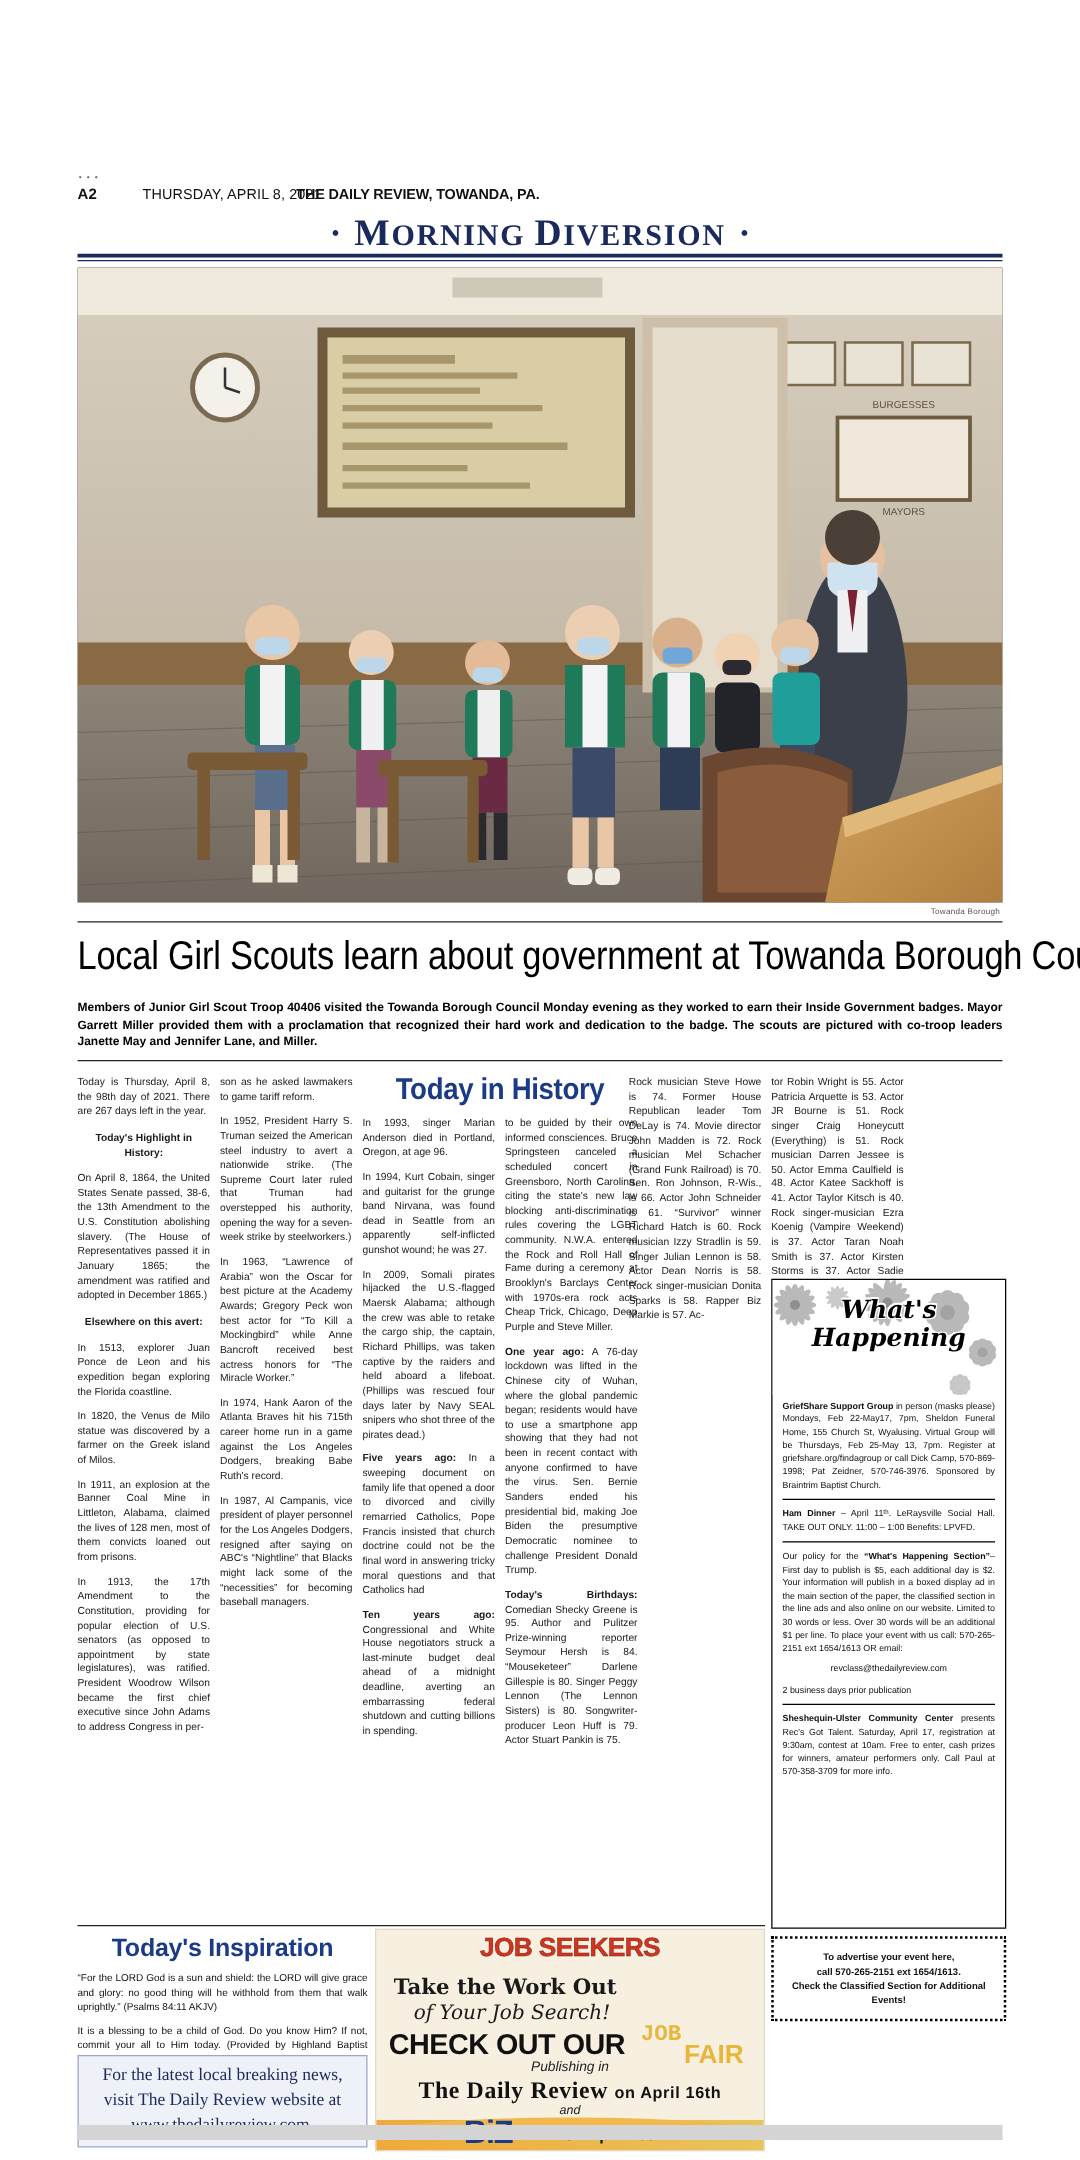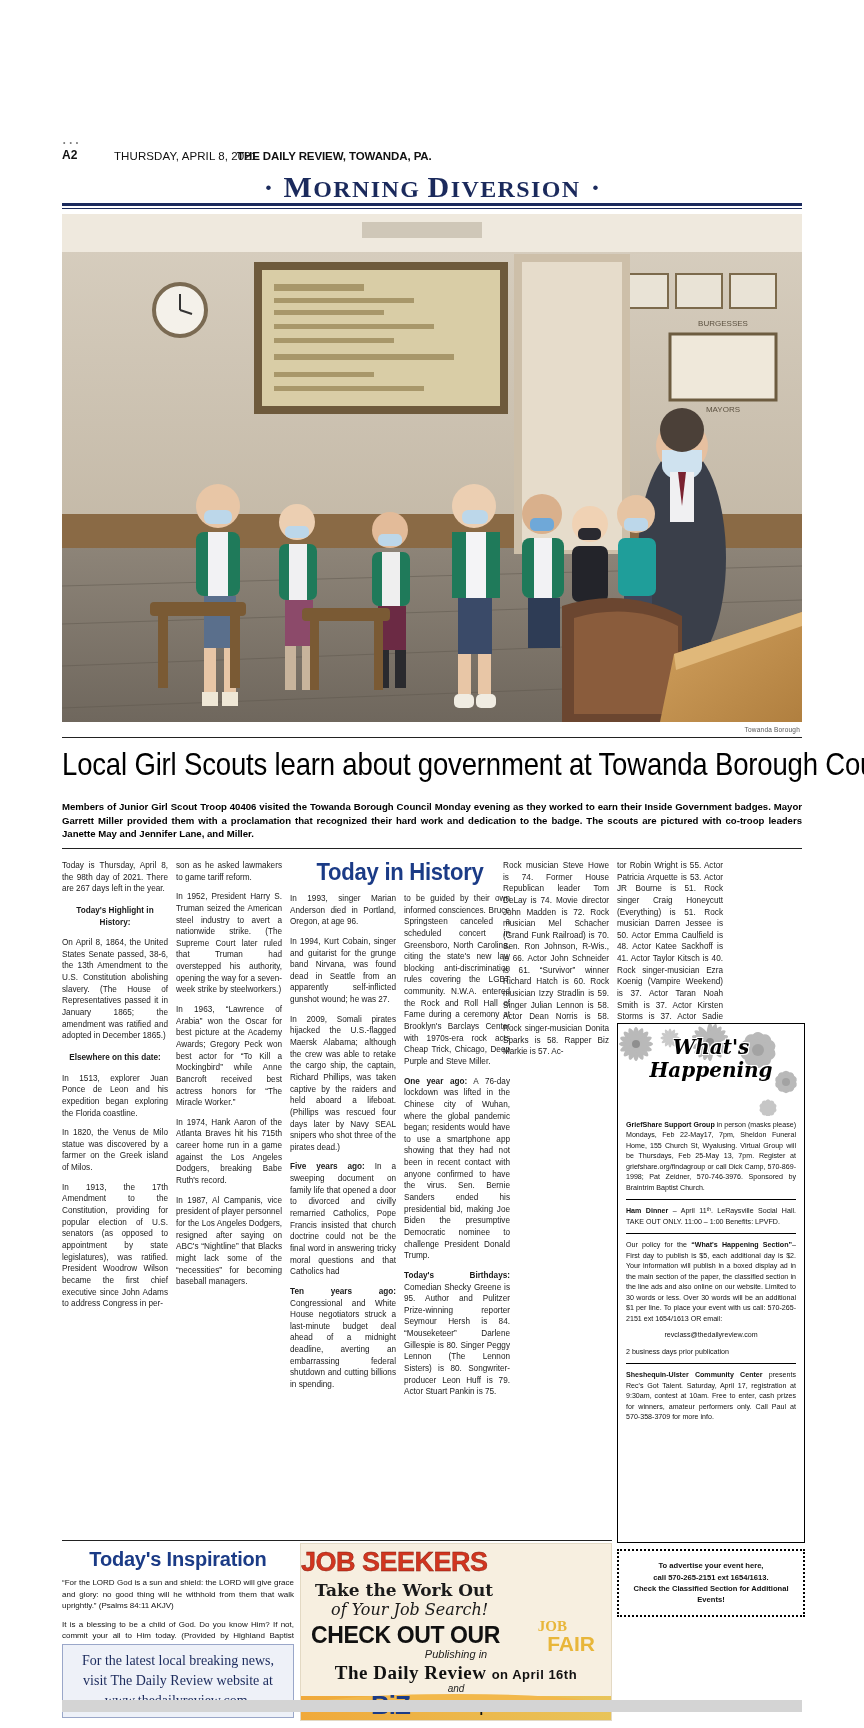--- a/index.html
+++ b/index.html
@@ -118,33 +118,33 @@
   .insp-card {
     position:absolute; left:0; top:96px; width:232px; height:74px;
     border:1px solid #9aa7c9; background:#eef1f8;
     display:flex; align-items:center; justify-content:center; text-align:center;
     font-family:"Liberation Serif", serif; font-size:14px; line-height:1.45; color:#1b2a5c;
     padding:4px 10px;
   }
 
   .jobad { position:absolute; left:300px; top:1543px; width:312px; height:178px; background:#f7efe0; overflow:hidden; border:1px solid #e3d9c4; }
   .jobad .js-title {
-    position:absolute; left:0; top:3px; width:100%; text-align:left;
+    position:absolute; left:0; top:3px; width:100%; text-align:center;
     font-family:"Liberation Sans Narrow","Liberation Sans", sans-serif;
-    font-weight:bold; font-size:27px; color:#d1351f; letter-spacing:-0.5px;
+    font-weight:bold; font-size:21px; color:#d1351f; letter-spacing:-0.5px;
     -webkit-text-stroke:0.4px #7a1a0c;
   }
   .jobad .js-l2 { position:absolute; left:14px; top:36px; font-family:"DejaVu Serif", serif; font-weight:bold; font-size:17px; color:#1a1a1a; }
   .jobad .js-l3 { position:absolute; left:30px; top:56px; font-family:"DejaVu Serif", serif; font-style:italic; font-size:16px; color:#1a1a1a; }
   .jobad .js-l4 {
     position:absolute; left:10px; top:78px;
     font-family:"Liberation Sans Narrow","Liberation Sans", sans-serif;
     font-weight:bold; font-size:23px; color:#111; letter-spacing:-0.4px;
   }
-  .jobad .js-fair1 { position:absolute; right:44px; top:74px; font-family:Liberation Serif, serif; font-weight:bold; font-size:15px; color:#e8b63a; }
+  .jobad .js-fair1 { position:absolute; right:66px; top:74px; font-family:Liberation Mono, monospace; font-weight:bold; font-size:18px; color:#e8b63a; }
   .jobad .js-fair2 { position:absolute; right:16px; top:88px; font-family:"Liberation Sans Narrow", sans-serif; font-weight:bold; font-size:21px; color:#e8b63a; }
   .jobad .js-pub { position:absolute; left:0; top:104px; width:100%; text-align:center; font-size:11px; font-style:italic; color:#222; }
   .jobad .js-paper {
     position:absolute; left:0; top:118px; width:100%; text-align:center;
     font-family:"Liberation Serif", serif; font-weight:bold; font-size:19px; color:#111;
     letter-spacing:0.5px;
   }
   .jobad .js-and { position:absolute; left:0; top:139px; width:100%; text-align:center; font-size:10px; font-style:italic; color:#222; }
   .jobad .js-biz {
     position:absolute; left:70px; top:146px;
@@ -338,23 +338,24 @@
   <div class="headline">Local Girl Scouts learn about government at Towanda Borough Council</div>
   <div class="caption">Members of Junior Girl Scout Troop 40406 visited the Towanda Borough Council Monday evening as they worked to earn their Inside Government badges. Mayor Garrett Miller provided them with a proclamation that recognized their hard work and dedication to the badge. The scouts are pictured with co-troop leaders Janette May and Jennifer Lane, and Miller.</div>
   <div class="rule-under-caption"></div>
 
   <div class="tih-title">Today in History</div>
 
   <div class="col c1">
     <p>Today is Thursday, April 8, the 98th day of 2021. There are 267 days left in the year.</p>
     <p class="sub">Today's Highlight in History:</p>
     <p>On April 8, 1864, the United States Senate passed, 38-6, the 13th Amendment to the U.S. Constitution abolishing slavery. (The House of Representatives passed it in January 1865; the amendment was ratified and adopted in December 1865.)</p>
-    <p class="sub">Elsewhere on this date:</p>
+    <p class="sub">Elsewhere on this avert:</p>
     <p>In 1513, explorer Juan Ponce de Leon and his expedition began exploring the Florida coastline.</p>
     <p>In 1820, the Venus de Milo statue was discovered by a farmer on the Greek island of Milos.</p>
+    <p>In 1911, an explosion at the Banner Coal Mine in Littleton, Alabama, claimed the lives of 128 men, most of them convicts loaned out from prisons.</p>
     <p>In 1913, the 17th Amendment to the Constitution, providing for popular election of U.S. senators (as opposed to appointment by state legislatures), was ratified. President Woodrow Wilson became the first chief executive since John Adams to address Congress in per-</p>
   </div>
 
   <div class="col c2">
     <p>son as he asked lawmakers to game tariff reform.</p>
     <p>In 1952, President Harry S. Truman seized the American steel industry to avert a nationwide strike. (The Supreme Court later ruled that Truman had overstepped his authority, opening the way for a seven-week strike by steelworkers.)</p>
     <p>In 1963, “Lawrence of Arabia” won the Oscar for best picture at the Academy Awards; Gregory Peck won best actor for “To Kill a Mockingbird” while Anne Bancroft received best actress honors for “The Miracle Worker.”</p>
     <p>In 1974, Hank Aaron of the Atlanta Braves hit his 715th career home run in a game against the Los Angeles Dodgers, breaking Babe Ruth's record.</p>
     <p>In 1987, Al Campanis, vice president of player personnel for the Los Angeles Dodgers, resigned after saying on ABC's “Nightline” that Blacks might lack some of the “necessities” for becoming baseball managers.</p>
   </div>

